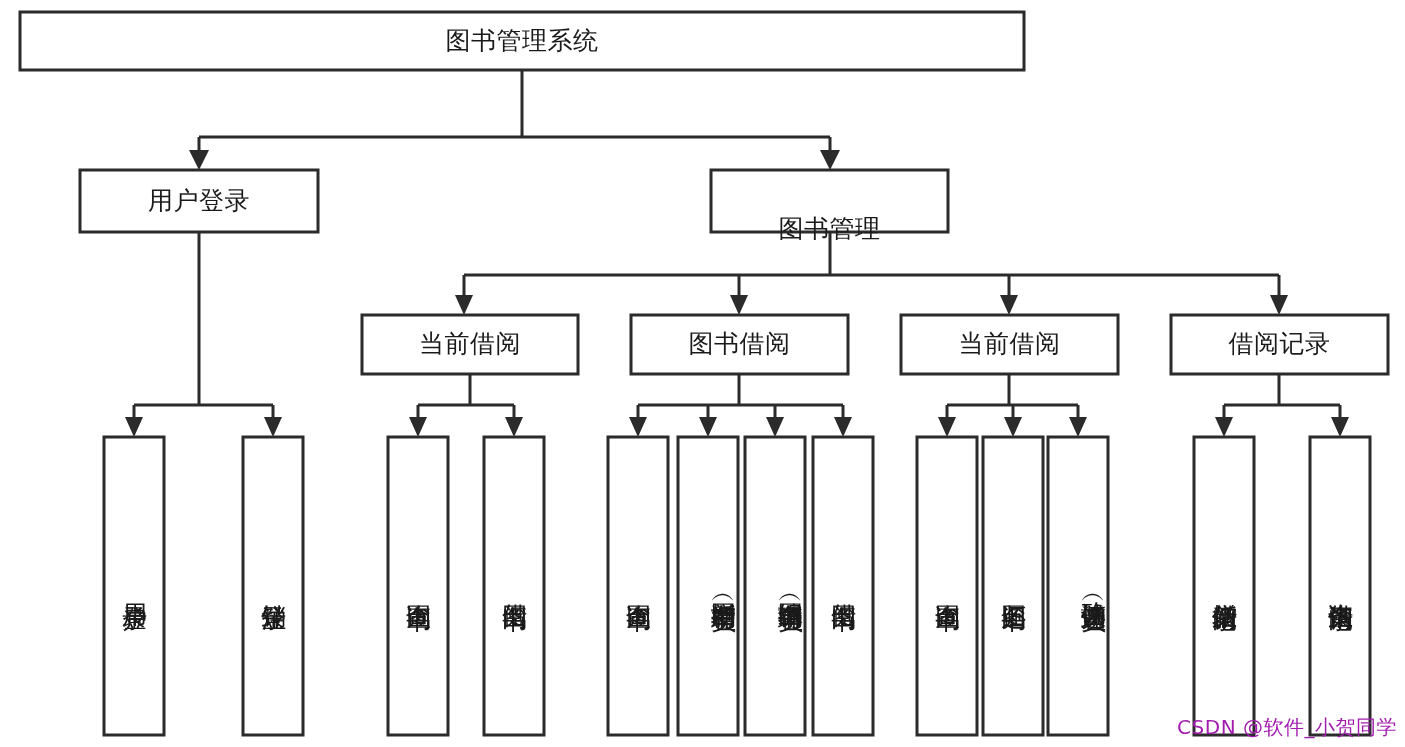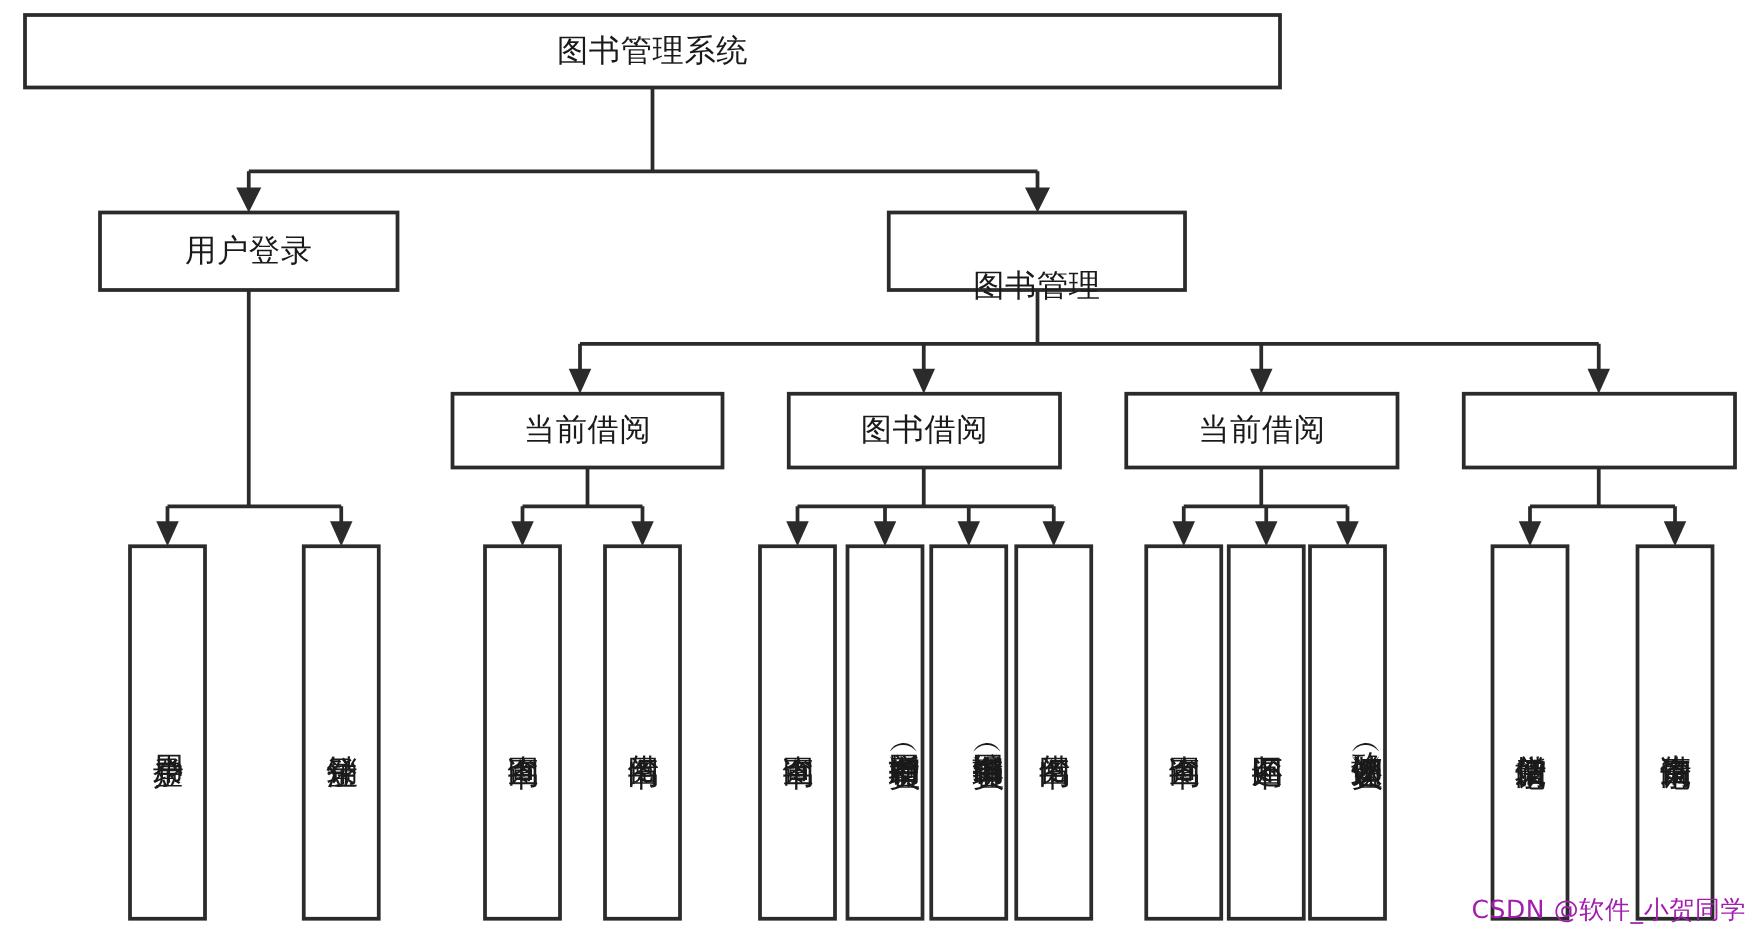--- a/index.html
+++ b/index.html
@@ -192,20 +192,21 @@
   </svg>
 
   <div class="node-label-h" style="left:20px; top:12px; width:1004px; height:58px;">图书管理系统</div>
 
   <div class="node-label-h" style="left:80px; top:170px; width:238px; height:62px;">用户登录</div>
   <div class="node-label-h" style="left:711px; top:170px; width:237px; height:62px;margin-top:28px;">图书管理</div>
 
   <div class="node-label-h" style="left:362px; top:315px; width:216px; height:59px;">当前借阅</div>
   <div class="node-label-h" style="left:631px; top:315px; width:217px; height:59px;">图书借阅</div>
   <div class="node-label-h" style="left:901px; top:315px; width:217px; height:59px;">当前借阅</div>
+  <div class="node-label-h" style="left:1171px; top:315px; width:217px; height:59px;">借阅记录</div>
 
   <div class="node-label-v" style="left:104px; top:437px; width:60px; height:298px;">用户登录</div>
   <div class="node-label-v" style="left:243px; top:437px; width:60px; height:298px;">注销登录</div>
 
   <div class="node-label-v" style="left:388px; top:437px; width:60px; height:298px;">查询图书</div>
   <div class="node-label-v" style="left:484px; top:437px; width:60px; height:298px;">借阅图书</div>
 
   <div class="node-label-v" style="left:608px; top:437px; width:60px; height:298px;">查询图书</div>
   <div class="node-label-v" style="left:678px; top:437px; width:60px; height:298px; align-items:flex-start;">新增图书（管理员）</div>
   <div class="node-label-v" style="left:745px; top:437px; width:60px; height:298px; align-items:flex-start;">编辑图书（管理员）</div>

